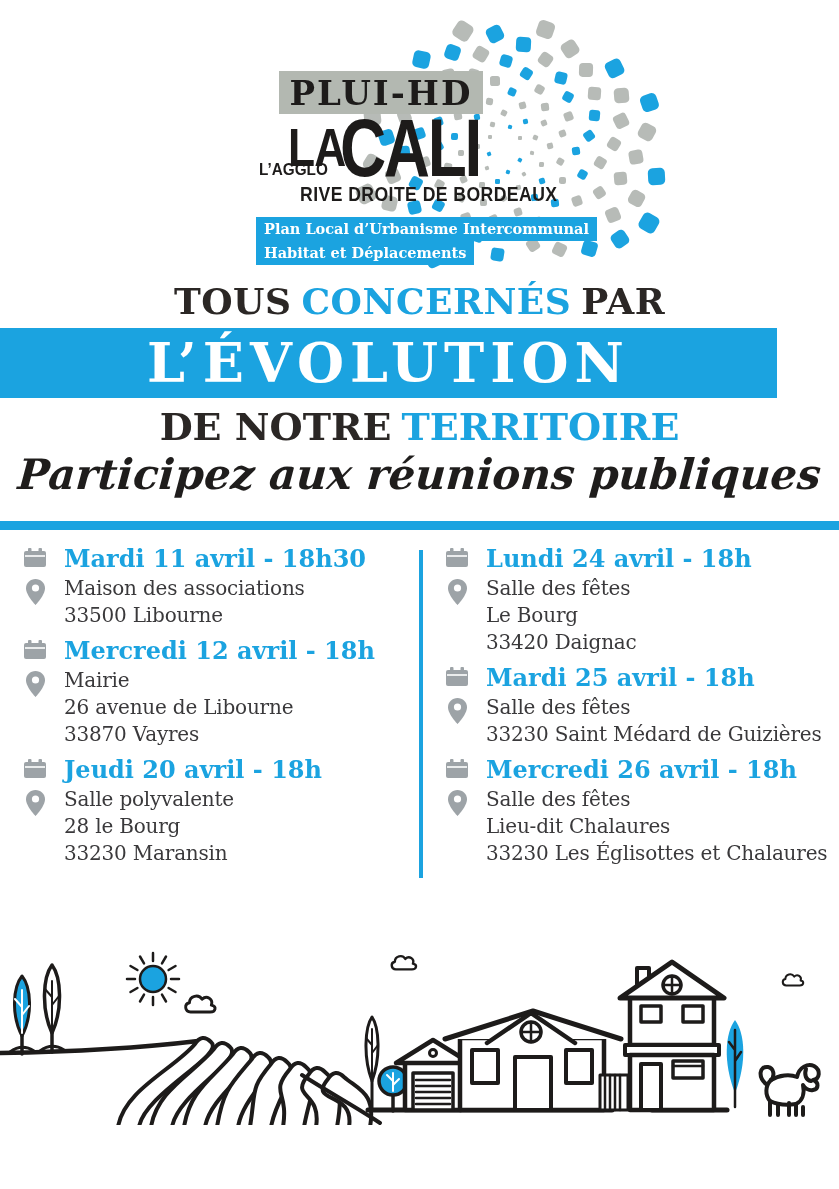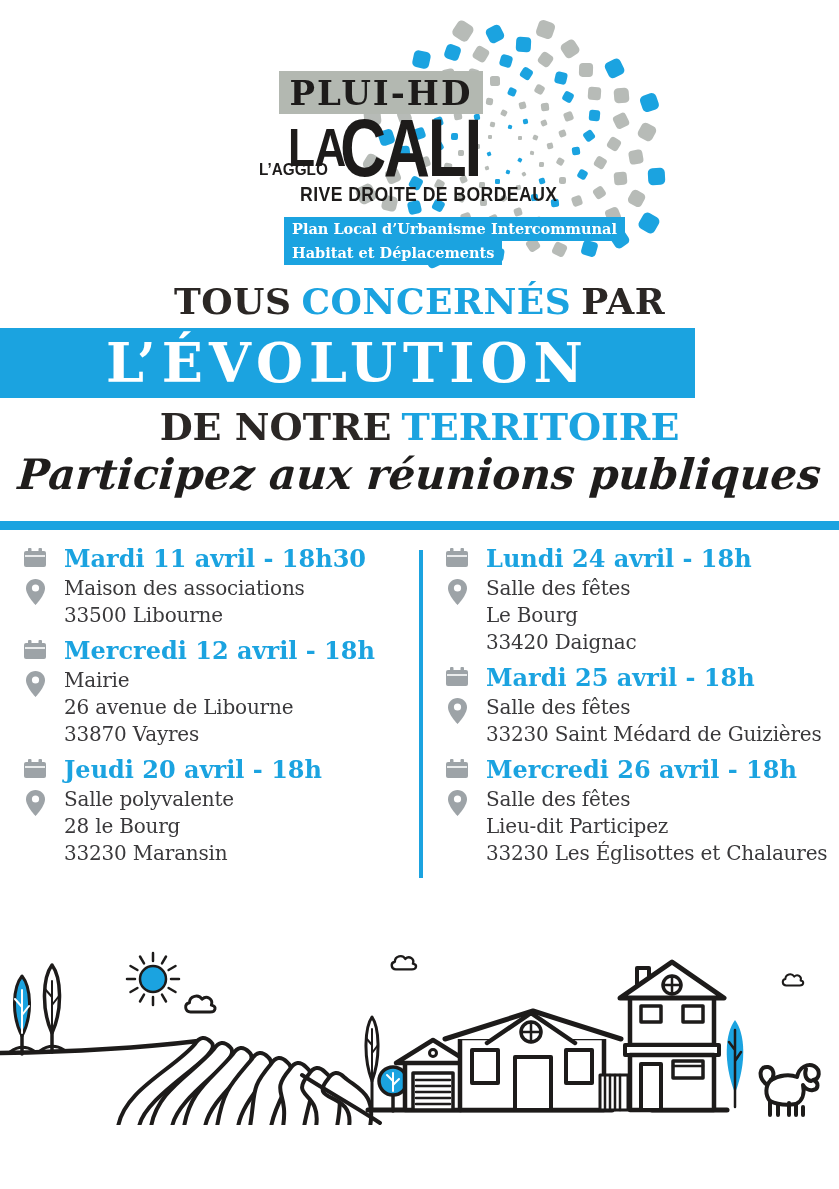--- a/index.html
+++ b/index.html
@@ -18,32 +18,32 @@
   }
   .brand{color:#1d1b1a;font-family:"Liberation Sans",sans-serif;}
   .brand-la{position:absolute;left:288px;top:120px;font-size:54px;font-weight:900;line-height:1;
     transform:scaleX(.82);transform-origin:left top;letter-spacing:-1px;}
   .brand-cali{position:absolute;left:340px;top:107px;font-size:82px;font-weight:900;line-height:1;
     transform:scaleX(.78);transform-origin:left top;letter-spacing:-3px;}
   .brand-agglo{position:absolute;left:259px;top:161px;font-size:17px;font-weight:bold;line-height:1;
     transform:scaleX(.9);transform-origin:left top;}
   .brand-tagline{position:absolute;left:300px;top:184px;font-size:20px;font-weight:bold;line-height:1;
     transform:scaleX(.88);transform-origin:left top;letter-spacing:.5px;}
-  .subtitle{position:absolute;left:256px;top:217px;margin-left:28px;}
+  .subtitle{position:absolute;left:256px;top:217px;}
   .subtitle-line{
     display:table;background:var(--blue);color:#fff;
     font-size:14.5px;font-weight:bold;padding:3px 8px 4px;white-space:nowrap;
   }
   
   .h-line1{position:absolute;left:0;top:280px;width:839px;text-align:center;
     font-size:36px;font-weight:bold;color:var(--ink);letter-spacing:.5px;z-index:3;}
   .h-line1 .gap{display:inline-block;width:10px;}
   .hl{color:var(--blue);}
   .banner{
-    position:absolute;left:0;top:328px;width:695px;height:70px;background:var(--blue);
+    position:absolute;left:0;top:328px;width:777px;height:70px;background:var(--blue);
     display:flex;align-items:center;justify-content:center;color:#fff;
     font-size:54px;font-weight:bold;letter-spacing:6px;z-index:3;
   }
   .h-line3{position:absolute;left:0;top:404px;width:839px;text-align:center;
     font-size:38px;font-weight:bold;color:var(--ink);z-index:3;}
   .h-script{
     position:absolute;left:0;top:450px;width:839px;text-align:center;
     font-size:42px;font-style:italic;font-weight:bold;color:#1f1d1c;
     transform:skewX(-4deg);z-index:3;
   }
@@ -351,21 +351,21 @@
     </span>
     <div class="e-date">Mercredi 26 avril - 18h</div>
     <span class="ic ic-pin">
       <svg width="19" height="26" viewBox="0 0 19 26">
         <path d="M9.5,0 C14.7,0 19,4.1 19,9.2 C19,16.3 9.5,26 9.5,26 C9.5,26 0,16.3 0,9.2 C0,4.1 4.3,0 9.5,0 Z" fill="currentColor"></path>
         <circle cx="9.5" cy="9" r="3.6" fill="#fff"></circle>
       </svg>
     </span>
     <div class="e-lines">
           <div>Salle des fêtes</div>
-          <div>Lieu-dit Participez</div>
+          <div>Lieu-dit Chalaures</div>
           <div>33230 Les Églisottes et Chalaures</div>
         </div>
   </div>
 </div>
 
   <svg class="scene" viewBox="0 0 839 190">
     <defs>
       <g id="cloud">
           <path d="M4,13 C-1,13 -2,6 3,5 C3,-1 11,-3 14,2 C18,-2 24,2 22,7 C27,8 26,13 21,13 Z"></path>
         </g>

